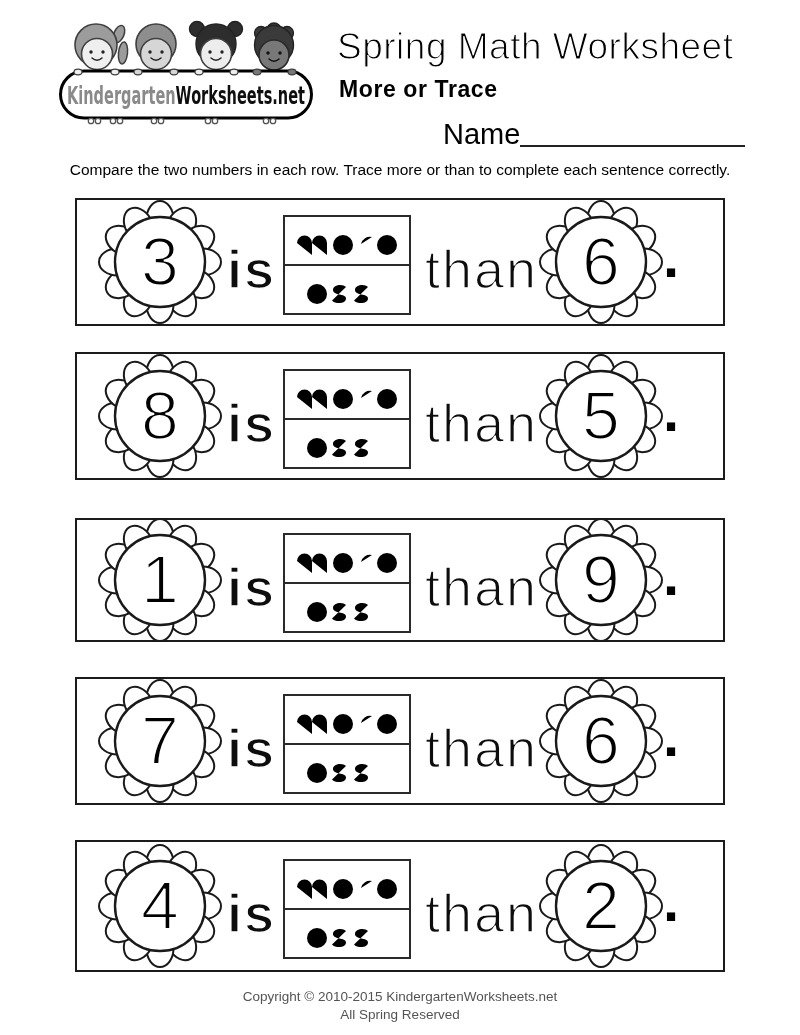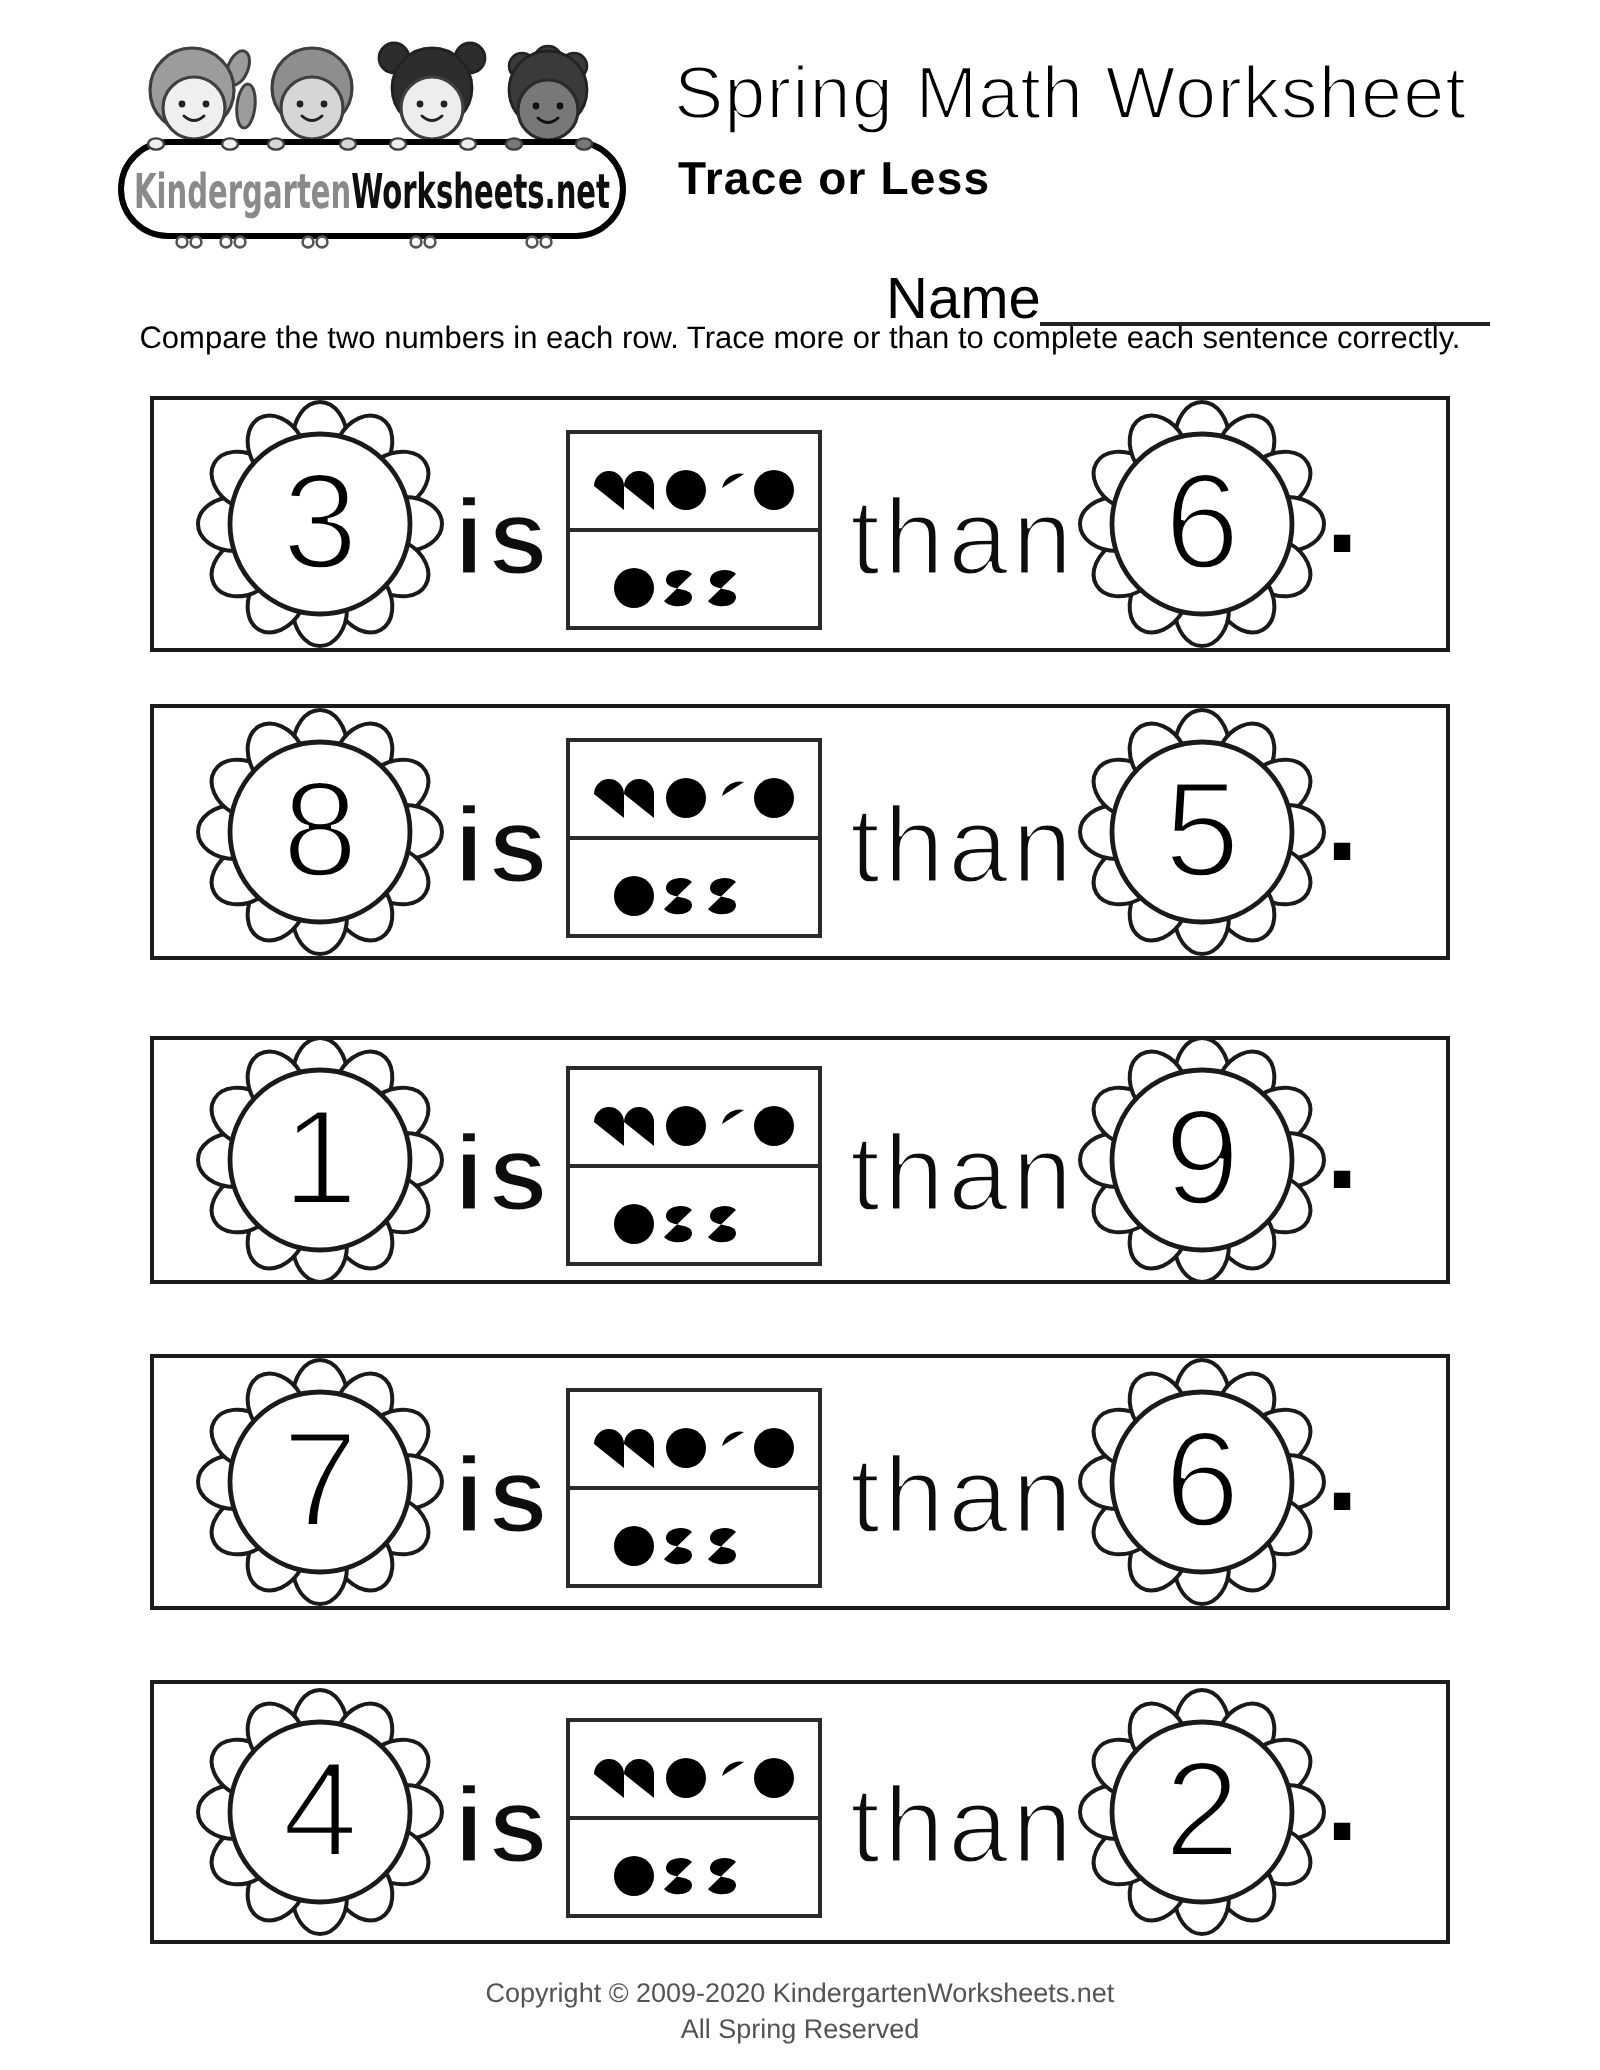--- a/index.html
+++ b/index.html
@@ -7,21 +7,21 @@
         font-family:"Liberation Sans", sans-serif;color:#111;}
 
   
   .logo-svg{position:absolute;left:58px;top:12px;width:256px;height:118px;}
   .site-url{position:absolute;left:58px;top:124px;width:256px;text-align:center;
             color:#7b7b7b;font-size:14.5px;letter-spacing:.4px;}
   .title{position:absolute;left:337px;top:26px;margin:0;font-size:37px;font-weight:400;
          color:#000;letter-spacing:.5px;-webkit-text-stroke:1.1px #fff;}
   .subtitle{position:absolute;left:339px;top:76px;margin:0;font-size:23px;font-weight:700;
             color:#000;letter-spacing:.6px;}
-  .name-row{position:absolute;left:443px;top:118px;width:302px;display:flex;align-items:flex-end;margin-top:16px;}
+  .name-row{position:absolute;left:443px;top:118px;width:302px;display:flex;align-items:flex-end;}
   .name-label{font-size:29px;color:#000;}
   .name-underline{flex:1;border-bottom:2.5px solid #222;margin-bottom:4px;height:24px;}
 
   .instructions{position:absolute;top:161px;left:0;width:100%;margin:0;text-align:center;
                 font-size:15.5px;color:#000;}
 
   
   .row-box{position:absolute;left:75px;width:650px;border:2px solid #1b1b1b;
            box-sizing:border-box;background:#fff;}
   .row-box:nth-of-type(1){top:198px;height:128px;}
@@ -155,21 +155,21 @@
         <circle cx="157" cy="109" r="2.7"></circle>
       <circle cx="208" cy="109" r="2.7"></circle>
         <circle cx="215" cy="109" r="2.7"></circle>
     </g>
     <text x="128" y="92" text-anchor="middle" font-family="DejaVu Sans, sans-serif" font-size="24" font-weight="bold" textLength="238" lengthAdjust="spacingAndGlyphs">
       <tspan fill="#8a8a8a">Kindergarten</tspan><tspan fill="#0f0f0f">Worksheets.net</tspan>
     </text>
   </svg>
 
   <h1 class="title">Spring Math Worksheet</h1>
-  <h2 class="subtitle">Trace or Less</h2>
+  <h2 class="subtitle">More or Trace</h2>
 
   <div class="name-row">
     <span class="name-label">Name</span>
     <span class="name-underline"></span>
   </div>
 
   <p class="instructions">Compare the two numbers in each row. Trace more or than to complete each sentence correctly.</p>
 
   <section class="row-box">
     <div class="flower-wrap left">
@@ -315,17 +315,17 @@
     <div class="flower-wrap right">
       <svg class="flower-svg" viewBox="0 0 124 124" aria-hidden="true">
           <use href="#flower-shape"></use>
         </svg>
       <span class="flower-num">2</span>
     </div>
     <span class="period">.</span>
   </section>
 
   <div class="footer">
-    <div>Copyright © 2009-2020 KindergartenWorksheets.net</div>
+    <div>Copyright © 2010-2015 KindergartenWorksheets.net</div>
     <div>All Spring Reserved</div>
   </div>
 
 </div>
 
 </body></html>

